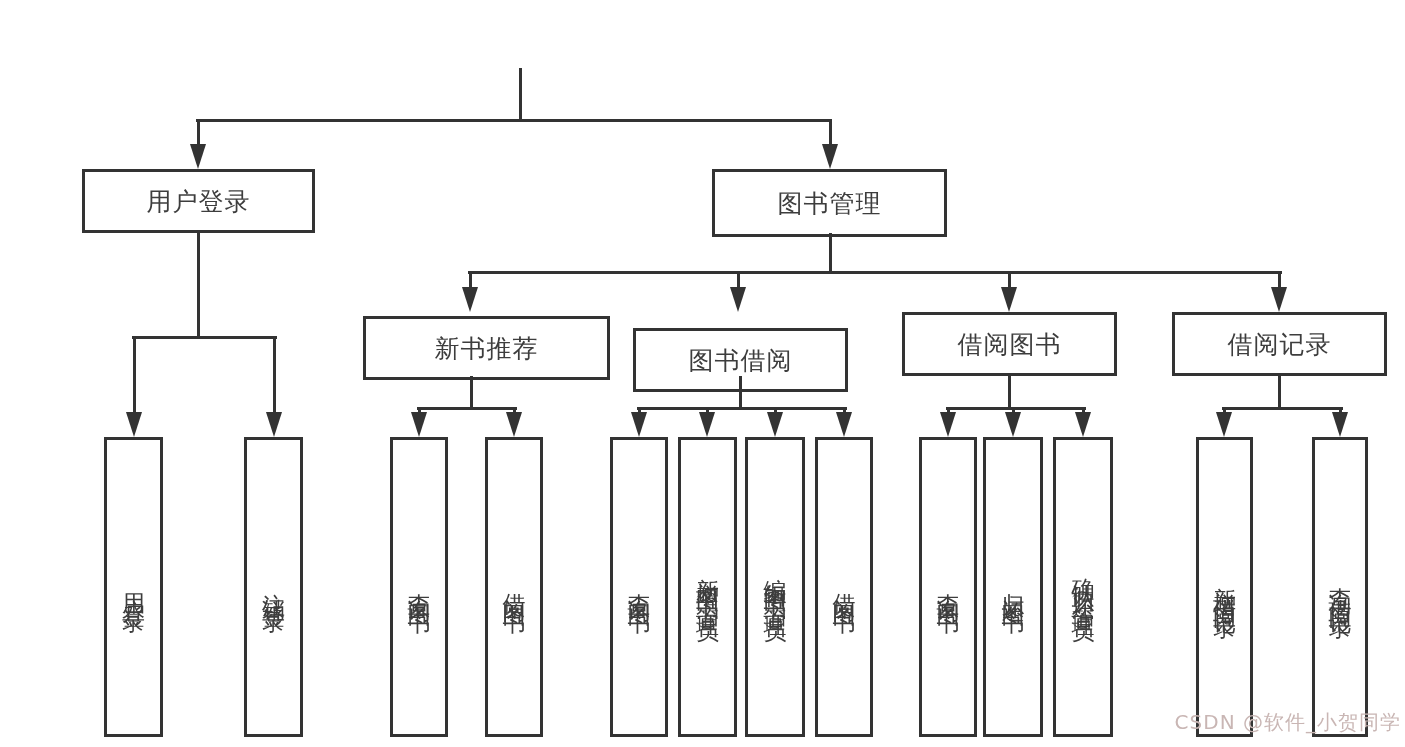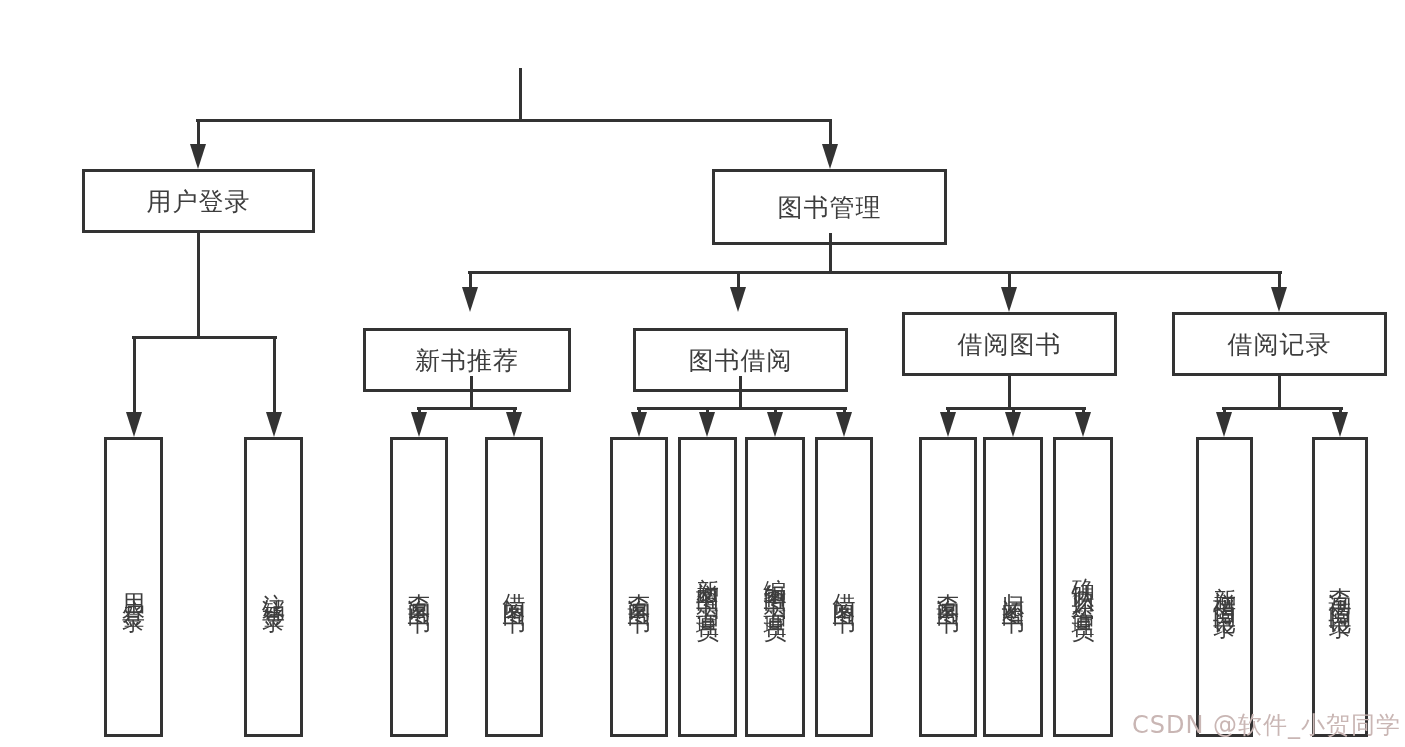--- a/index.html
+++ b/index.html
@@ -63,41 +63,41 @@
     width: 0;
     height: 0;
     border-left: 8px solid transparent;
     border-right: 8px solid transparent;
     border-top: 25px solid var(--line);
   }
   .watermark {
     position: absolute;
     right: 4px;
     top: 709px;
-    font-size: 24px;
+    font-size: 20px;
     color: var(--watermark);
     letter-spacing: 1px;
     white-space: nowrap;
   }
 </style>
 </head>
 <body>
 
 <div class="canvas">
 
 
   <div class="vline" style="left:519px; top:68px; height:54px;"></div>
   <div class="hline" style="left:196px; top:119px; width:636px;"></div>
   <div class="vline" style="left:197px; top:119px; height:28px;"></div>
   <div class="arrowhead" style="left:190px; top:144px;"></div>
   <div class="vline" style="left:829px; top:119px; height:28px;"></div>
   <div class="arrowhead" style="left:822px; top:144px;"></div>
 
   <div class="box" style="left:82px; top:169px; width:233px; height:64px;">用户登录</div>
-  <div class="box" style="left:712px; top:169px; width:235px; height:76px;">图书管理</div>
+  <div class="box" style="left:712px; top:169px; width:235px; height:68px;">图书管理</div>
 
   <div class="vline" style="left:197px; top:233px; height:106px;"></div>
   <div class="hline" style="left:132px; top:336px; width:145px;"></div>
   <div class="vline" style="left:133px; top:336px; height:78px;"></div>
   <div class="arrowhead" style="left:126px; top:412px;"></div>
   <div class="vline" style="left:273px; top:336px; height:78px;"></div>
   <div class="arrowhead" style="left:266px; top:412px;"></div>
 
   <div class="vbox" style="left:104px; width:59px;">用户登录</div>
   <div class="vbox" style="left:244px; width:59px;">注销登录</div>
@@ -106,21 +106,21 @@
   <div class="hline" style="left:468px; top:271px; width:814px;"></div>
   <div class="vline" style="left:469px; top:271px; height:18px;"></div>
   <div class="arrowhead" style="left:462px; top:287px;"></div>
   <div class="vline" style="left:737px; top:271px; height:18px;"></div>
   <div class="arrowhead" style="left:730px; top:287px;"></div>
   <div class="vline" style="left:1008px; top:271px; height:18px;"></div>
   <div class="arrowhead" style="left:1001px; top:287px;"></div>
   <div class="vline" style="left:1278px; top:271px; height:18px;"></div>
   <div class="arrowhead" style="left:1271px; top:287px;"></div>
 
-  <div class="box" style="left:363px; top:328px; width:208px; height:64px;">新书推荐</div>
+  <div class="box" style="left:363px; top:316px; width:247px; height:64px;">新书推荐</div>
   <div class="box" style="left:633px; top:312px; width:215px; height:64px;margin-top:16px;">图书借阅</div>
   <div class="box" style="left:902px; top:312px; width:215px; height:64px;">借阅图书</div>
   <div class="box" style="left:1172px; top:312px; width:215px; height:64px;">借阅记录</div>
 
   <div class="vline" style="left:470px; top:376px; height:34px;"></div>
   <div class="hline" style="left:417px; top:407px; width:100px;"></div>
   <div class="vline" style="left:418px; top:407px; height:8px;"></div>
   <div class="arrowhead" style="left:411px; top:412px;"></div>
   <div class="vline" style="left:513px; top:407px; height:8px;"></div>
   <div class="arrowhead" style="left:506px; top:412px;"></div>

